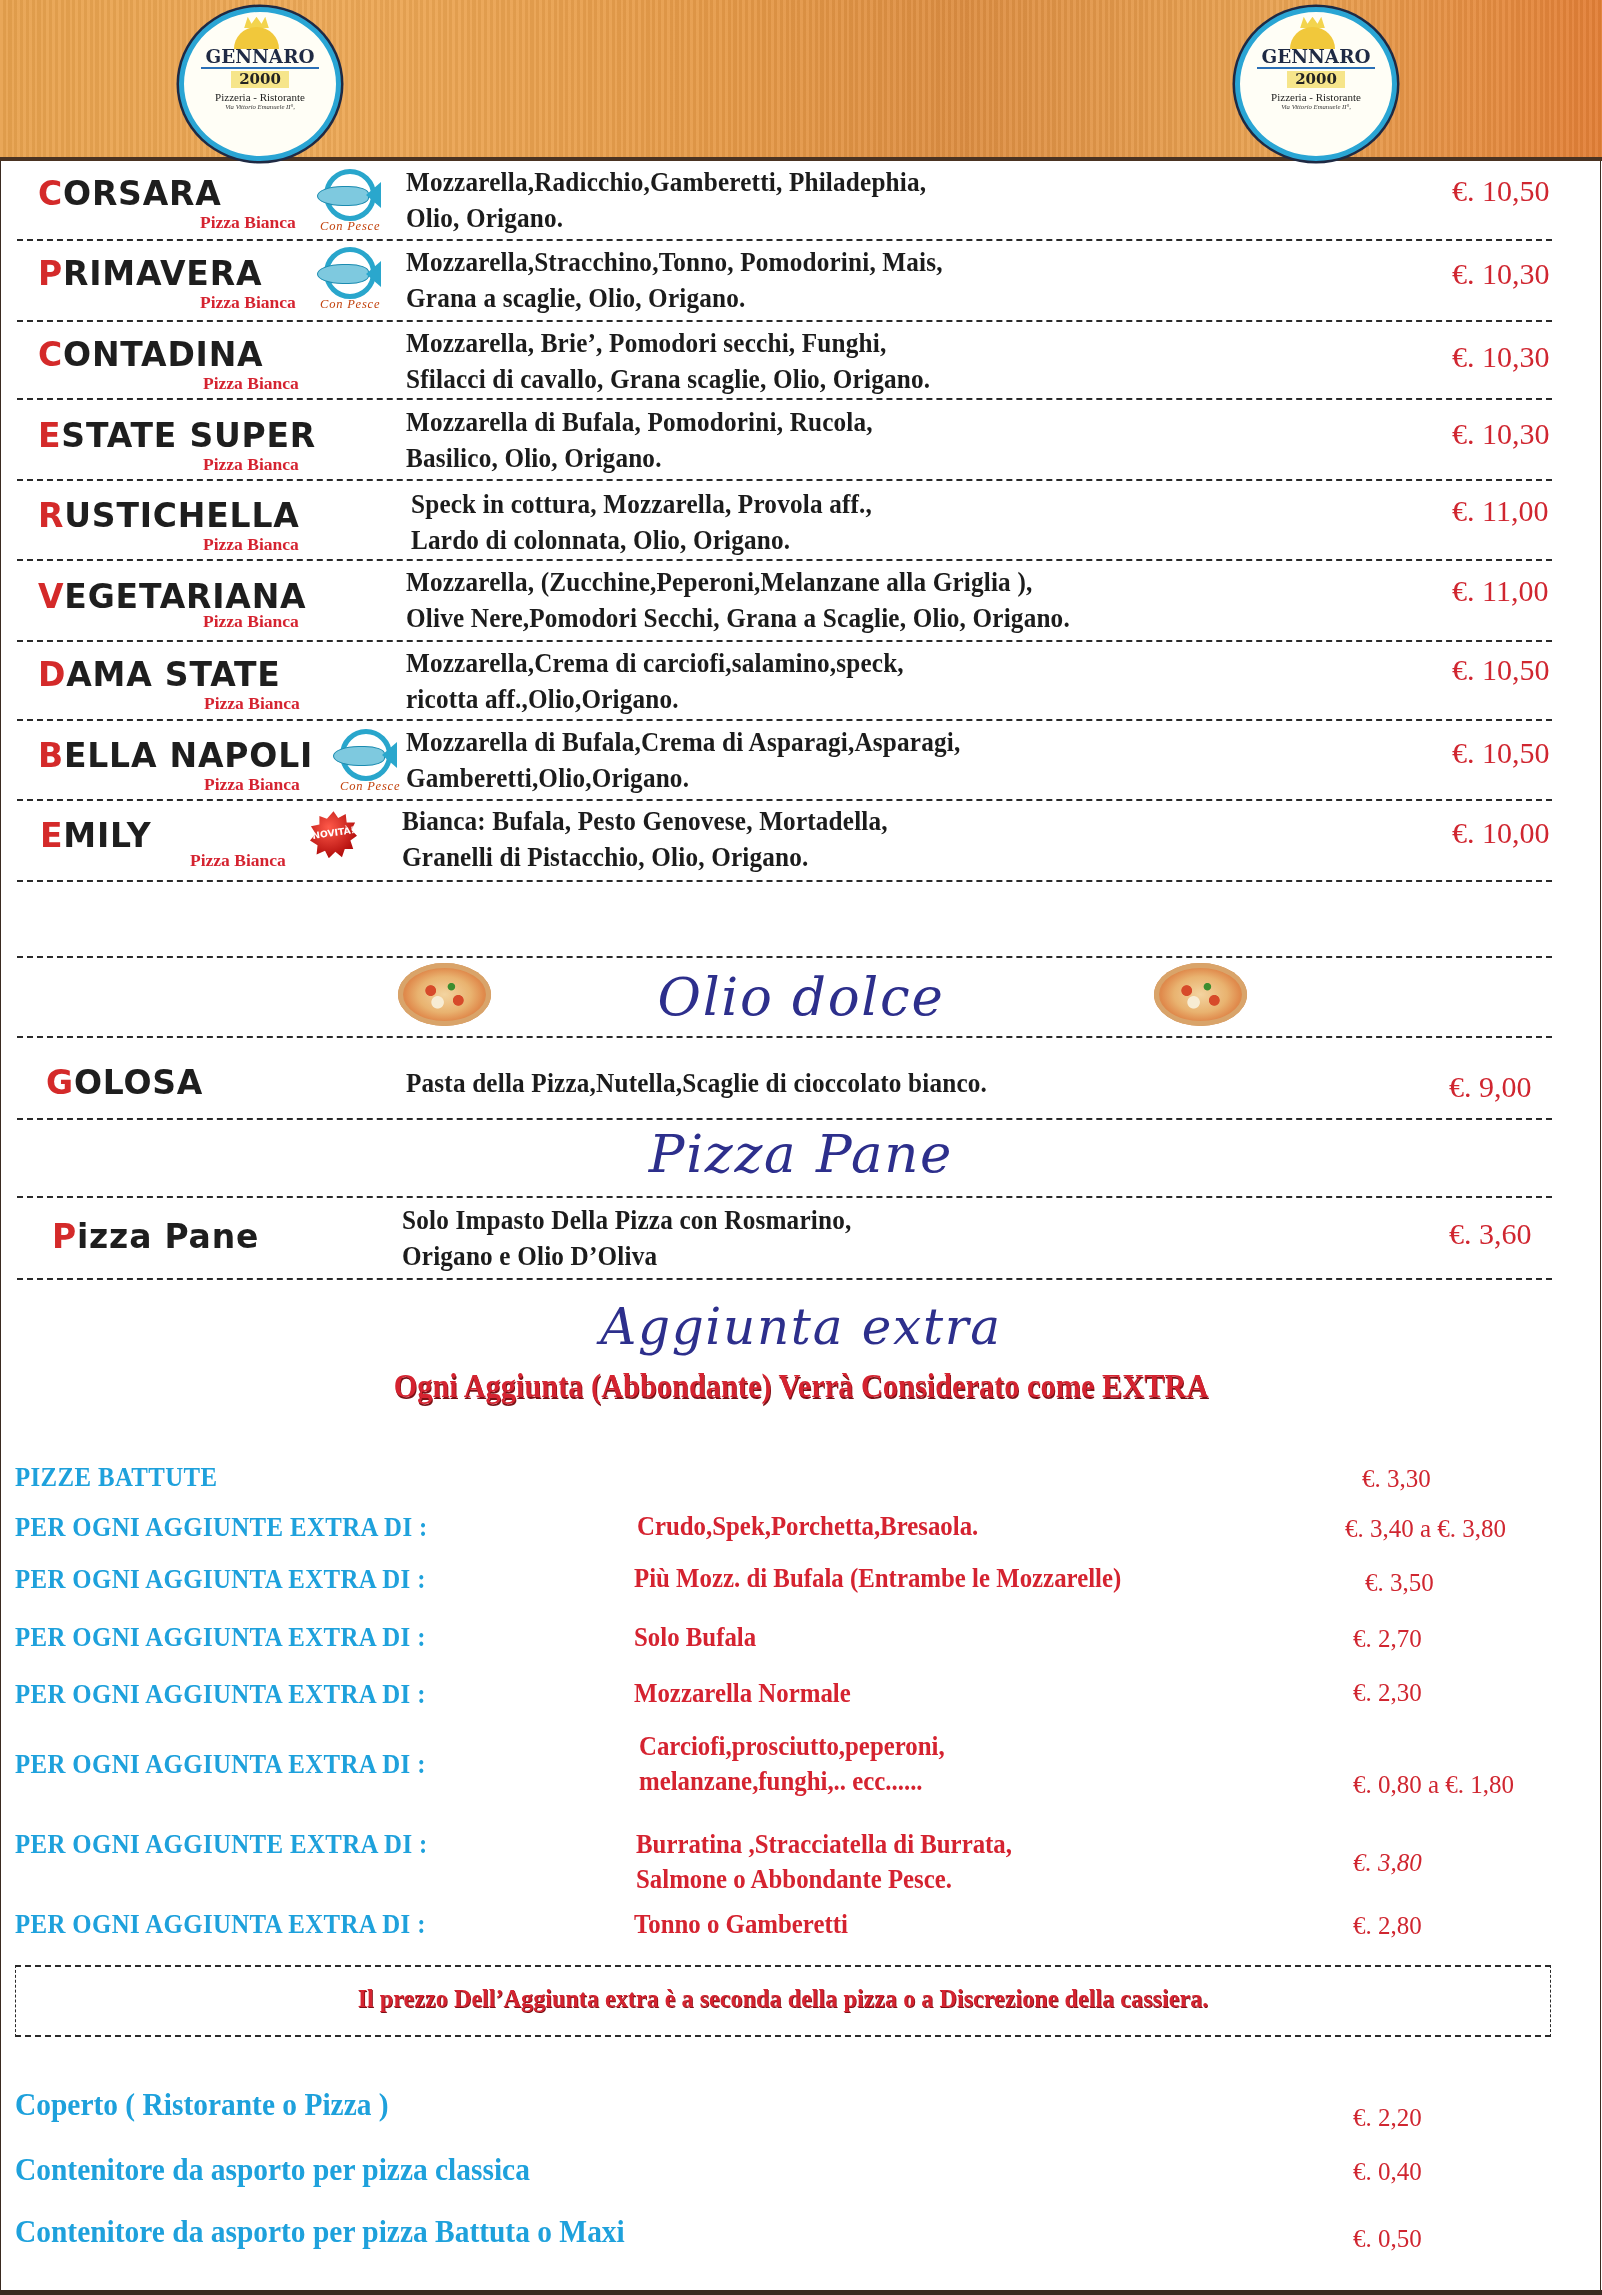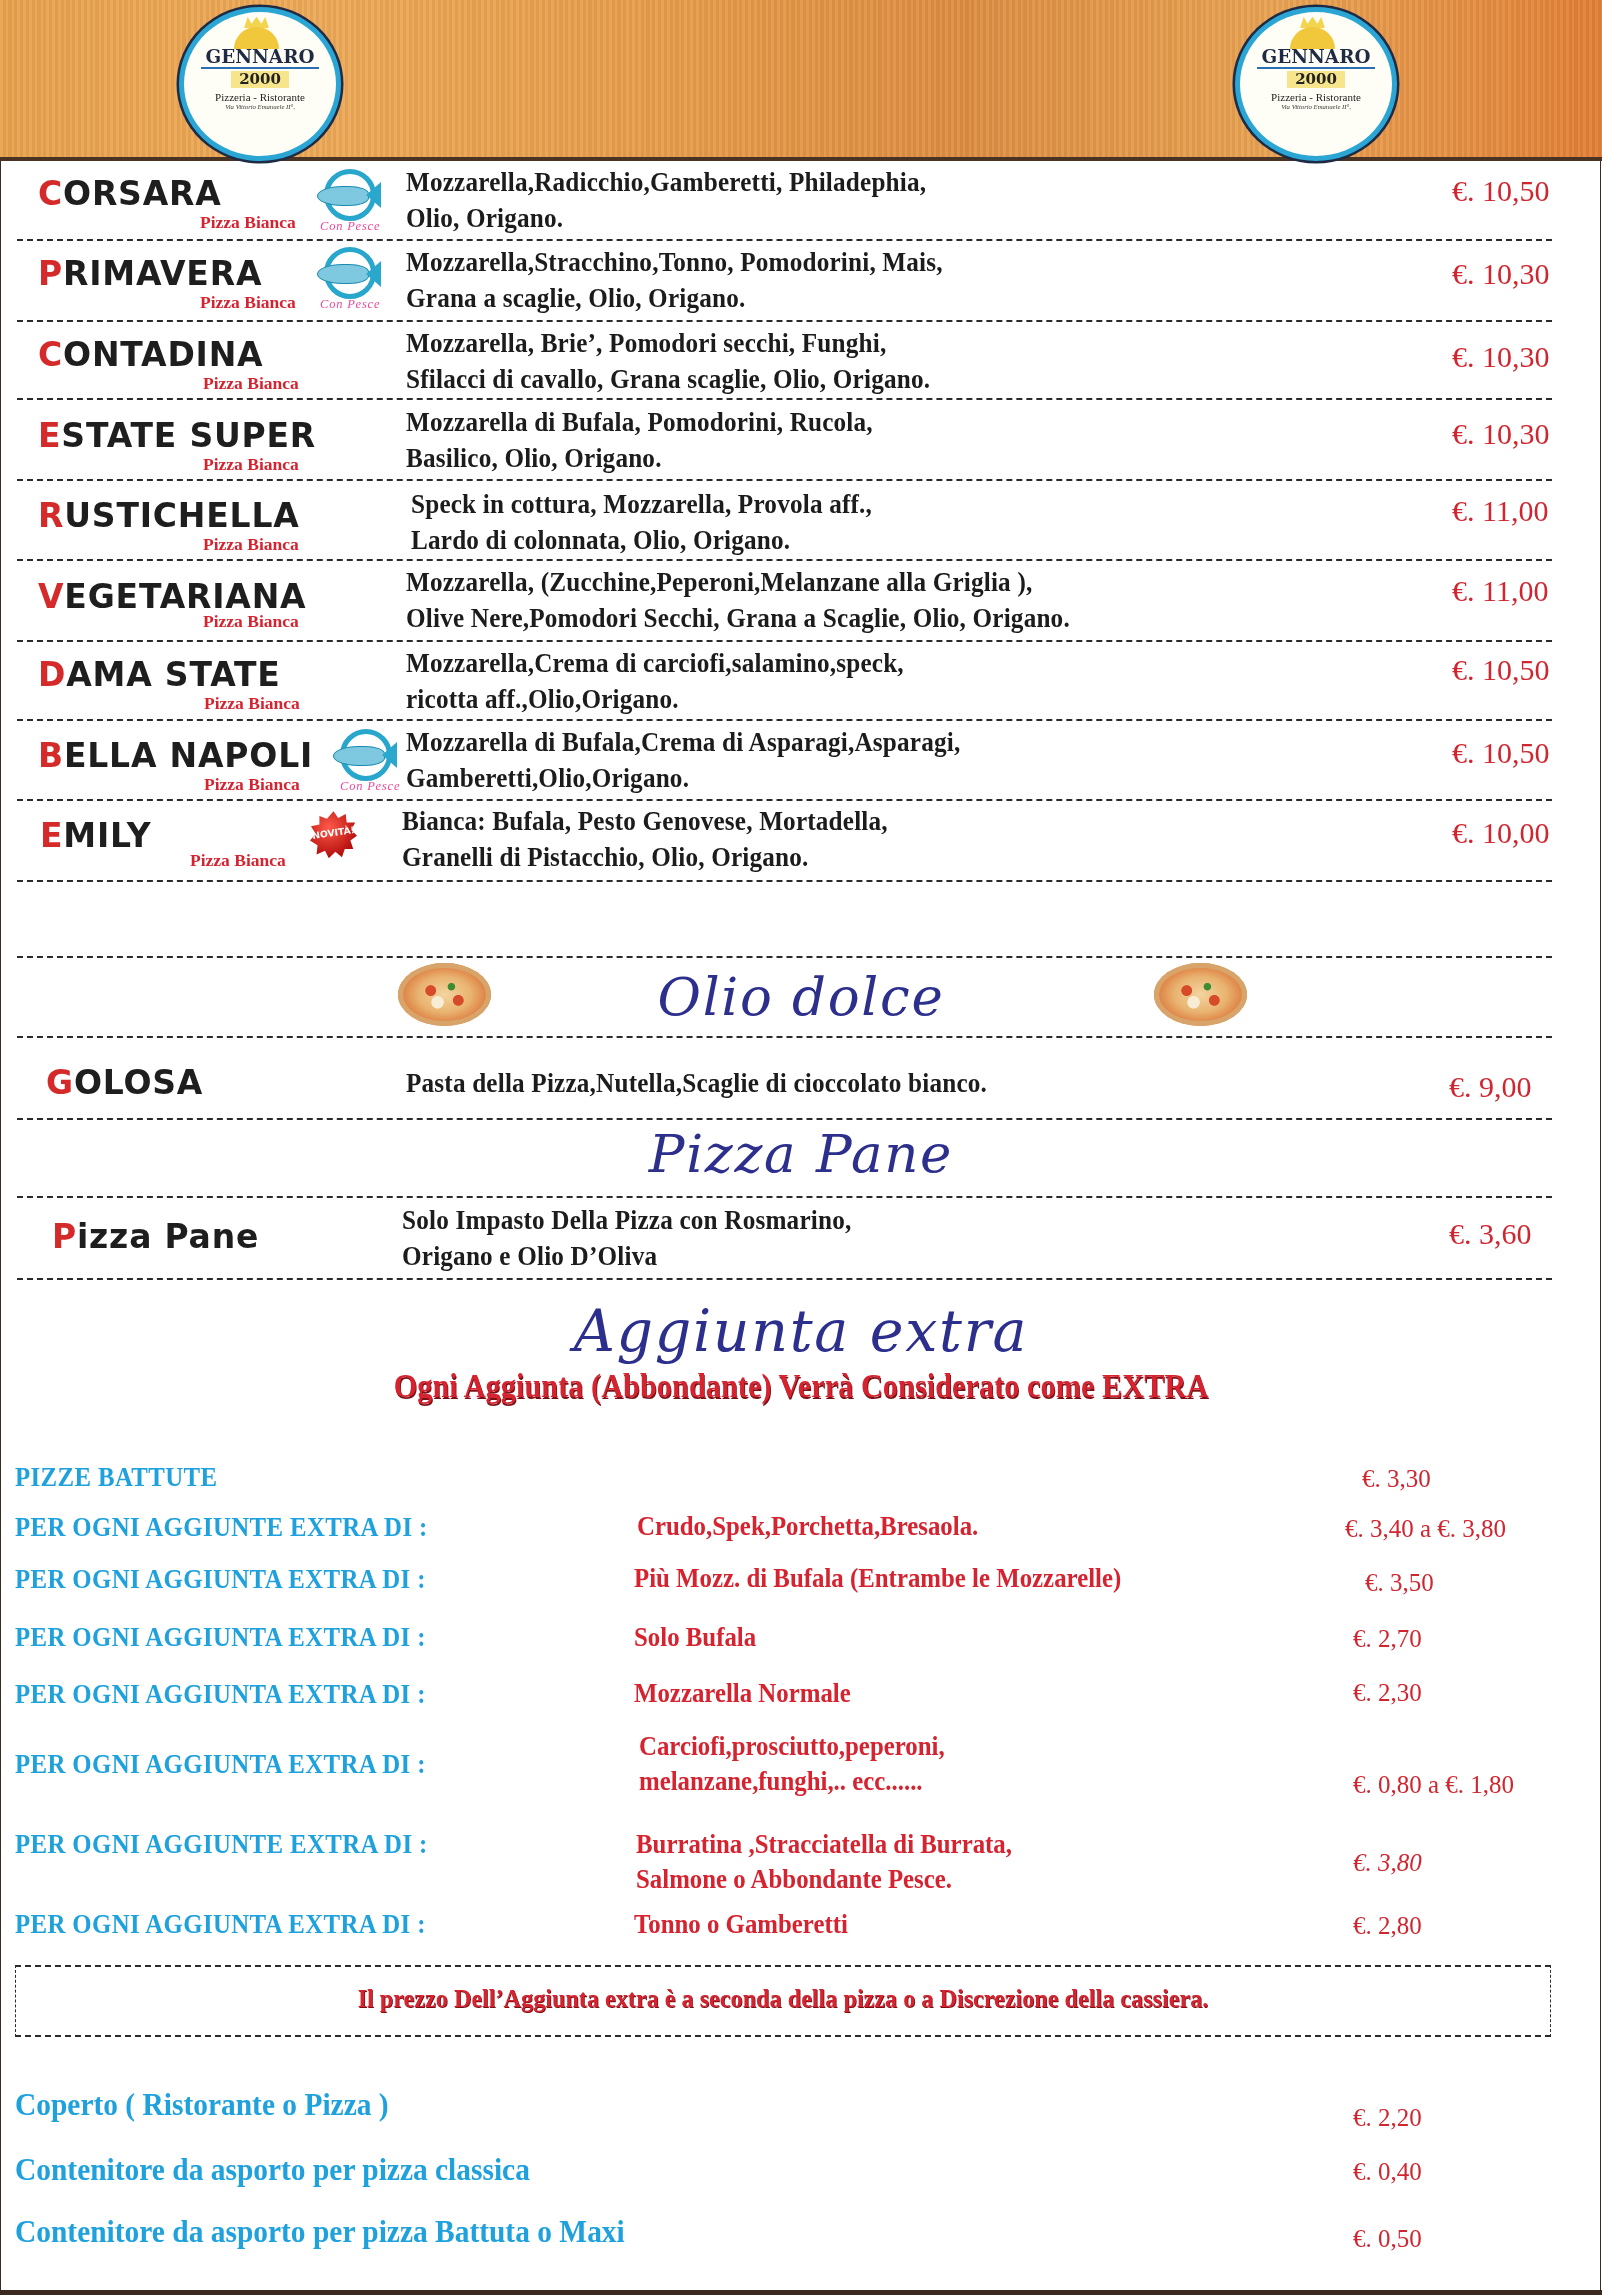--- a/index.html
+++ b/index.html
@@ -19,21 +19,21 @@
   .logo .crown .tip { position:absolute; left:60px; top:0; width:25px; height:11.7px; background:#f3d44e; clip-path:polygon(0 100%,15% 0,30% 60%,50% 0,70% 60%,85% 0,100% 100%); }
   .logo .gennaro { font-family:"DejaVu Serif", serif; font-size:18.4px; font-weight:bold; color:#1f2a44; border-bottom:2.5px solid #2a6fb6; margin:0 16.7px; line-height:20px; }
   .logo .year { display:inline-block; margin-top:2.5px; font-family:"DejaVu Serif", serif; font-size:15px; font-weight:bold; color:#222; background:#f6e58a; padding:0 8.3px; line-height:16.7px; }
   .logo .sub { font-size:11px; color:#222; line-height:12.5px; margin-top:2.5px; }
   .logo .addr { font-size:6.7px; color:#333; line-height:8.3px; font-style:italic; }
 
   .pizza-row { position:absolute; left:0; width:1602px; }
   .pname { position:absolute; left:38px; font-family:"DejaVu Sans", sans-serif; font-size:33px; font-weight:bold; color:#1e1e1e; letter-spacing:0.8px; white-space:nowrap; }
   .pname .first { color:#d42a2a; }
   .ptype { position:absolute; font-family:"Liberation Serif", serif; font-weight:bold; font-size:17.5px; color:#d52330; white-space:nowrap; }
-  .conpesce { position:absolute; font-family:"Liberation Serif", serif; font-style:italic; font-size:12.5px; color:#ec4899; letter-spacing:0.8px; white-space:nowrap; }
+  .conpesce { position:absolute; font-family:"Liberation Serif", serif; font-style:italic; font-size:12.5px; color:#c2410c; letter-spacing:0.8px; white-space:nowrap; }
   .fish { position:absolute; width:52px; height:52px; border:5px solid #29a6cc; border-radius:50%; box-sizing:border-box; }
   .fish::before { content:""; position:absolute; left:-11.7px; top:11.7px; width:50px; height:18.4px; background:#7ec9df; border-radius:50% 40% 40% 50%; border:1.7px solid #1b8bb0; }
   .fish::after { content:""; position:absolute; left:37px; top:8.3px; width:0; height:0; border-top:13.4px solid transparent; border-bottom:13.4px solid transparent; border-right:15px solid #2aa7cd; }
   .novita { position:absolute; width:47px; height:47px; background:radial-gradient(circle at 40% 35%,#ff5a4a,#b5100e 70%); clip-path:polygon(50% 0,60% 14%,76% 6%,78% 24%,96% 24%,88% 40%,100% 52%,86% 62%,92% 80%,74% 80%,68% 98%,54% 86%,40% 100%,32% 84%,14% 92%,16% 72%,0 62%,12% 48%,2% 32%,20% 28%,20% 10%,36% 16%); }
   .novita span { position:absolute; left:0; right:0; top:16px; text-align:center; font-family:"DejaVu Sans", sans-serif; font-size:9.2px; font-weight:bold; color:#fff; transform:rotate(-8deg); }
   .pdesc { position:absolute; left:406px; font-family:"Liberation Serif", serif; font-weight:bold; font-size:28px; line-height:36px; color:#1c1c1c; transform:scaleX(0.9); transform-origin:left top; white-space:nowrap; letter-spacing:0.2px; }
   .pprice { position:absolute; left:1452px; font-family:"Liberation Serif", serif; font-size:30px; color:#d02630; white-space:nowrap; }
   .sep { position:absolute; left:16.7px; width:1535px; height:0; border-top:2.5px dashed #2a2a2a; }
 
   .script-title { position:absolute; left:0; right:0; text-align:center; font-family:"DejaVu Serif", serif; font-style:italic; color:#2d2f8c; font-size:53px; letter-spacing:1.7px; }
@@ -214,21 +214,21 @@
     <div class="pdesc" style="top:0;left:402px;">
         <div>Solo Impasto Della Pizza con Rosmarino,</div>
         <div>Origano e Olio D’Oliva</div>
       </div>
     <div class="pprice" style="top:15px;left:1449px;">€. 3,60</div>
   </div>
   <div class="sep" style="top:1278px;"></div>
 </div>
 
 <div>
-  <div class="script-title" style="top:1298px;font-size:57px;">Aggiunta extra</div>
+  <div class="script-title" style="top:1298px;font-size:50px;">Aggiunta extra</div>
   <div class="extra-sub">Ogni Aggiunta (Abbondante) Verrà Considerato come EXTRA</div>
 
   <div class="ex-line" style="top:1462px;">
     <span class="ex-label">PIZZE  BATTUTE</span>
   </div>
   <div class="ex-price" style="left:1362px;top:1465px;">€. 3,30</div>
 
   <div class="ex-line" style="top:1512px;">
     <span class="ex-label">PER OGNI AGGIUNTE EXTRA DI :</span>
   </div>

